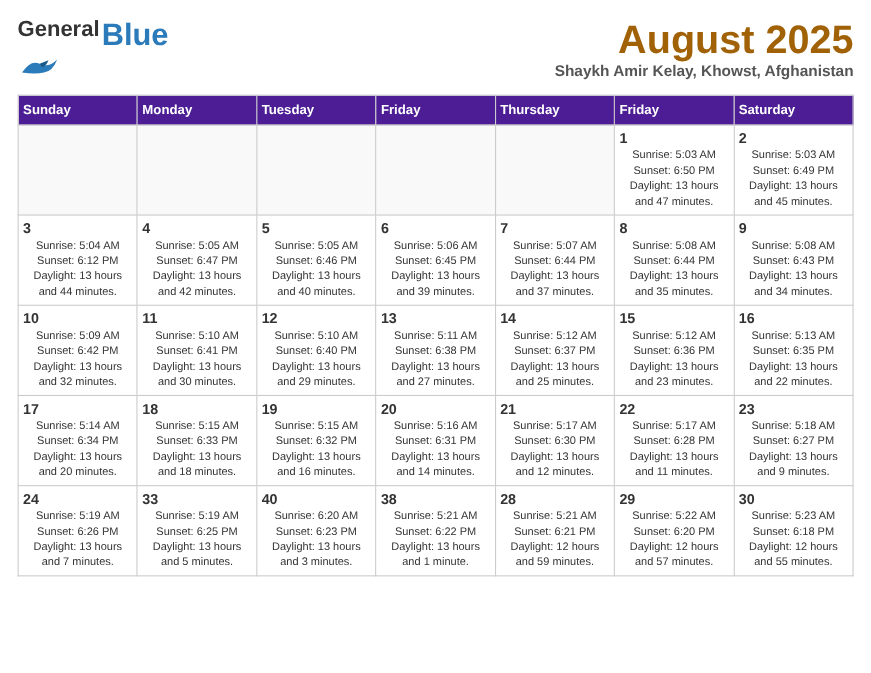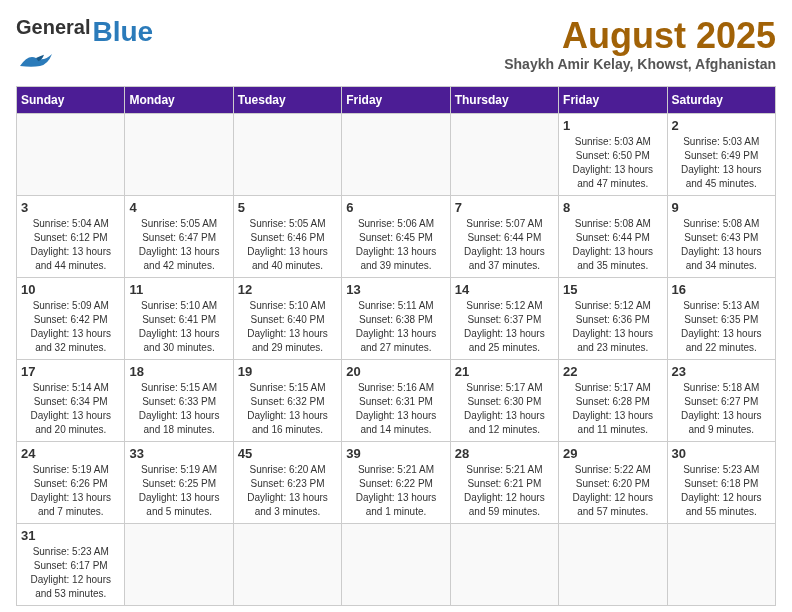--- a/index.html
+++ b/index.html
@@ -272,27 +272,27 @@
 Sunset: 6:26 PM
 Daylight: 13 hours and 7 minutes.</div>
         </td>
         <td>
           <span class="day-number">33</span>
           <div class="day-info">Sunrise: 5:19 AM
 Sunset: 6:25 PM
 Daylight: 13 hours and 5 minutes.</div>
         </td>
         <td>
-          <span class="day-number">45</span>
+          <span class="day-number">40</span>
           <div class="day-info">Sunrise: 6:20 AM
 Sunset: 6:23 PM
 Daylight: 13 hours and 3 minutes.</div>
         </td>
         <td>
-          <span class="day-number">39</span>
+          <span class="day-number">38</span>
           <div class="day-info">Sunrise: 5:21 AM
 Sunset: 6:22 PM
 Daylight: 13 hours and 1 minute.</div>
         </td>
         <td>
           <span class="day-number">28</span>
           <div class="day-info">Sunrise: 5:21 AM
 Sunset: 6:21 PM
 Daylight: 12 hours and 59 minutes.</div>
         </td>
@@ -302,28 +302,14 @@
 Sunset: 6:20 PM
 Daylight: 12 hours and 57 minutes.</div>
         </td>
         <td>
           <span class="day-number">30</span>
           <div class="day-info">Sunrise: 5:23 AM
 Sunset: 6:18 PM
 Daylight: 12 hours and 55 minutes.</div>
         </td>
       </tr>
-      <tr>
-        <td>
-          <span class="day-number">31</span>
-          <div class="day-info">Sunrise: 5:23 AM
-Sunset: 6:17 PM
-Daylight: 12 hours and 53 minutes.</div>
-        </td>
-        <td class="empty-cell"></td>
-        <td class="empty-cell"></td>
-        <td class="empty-cell"></td>
-        <td class="empty-cell"></td>
-        <td class="empty-cell"></td>
-        <td class="empty-cell"></td>
-      </tr>
     </tbody>
 </table>
 
 </body></html>

